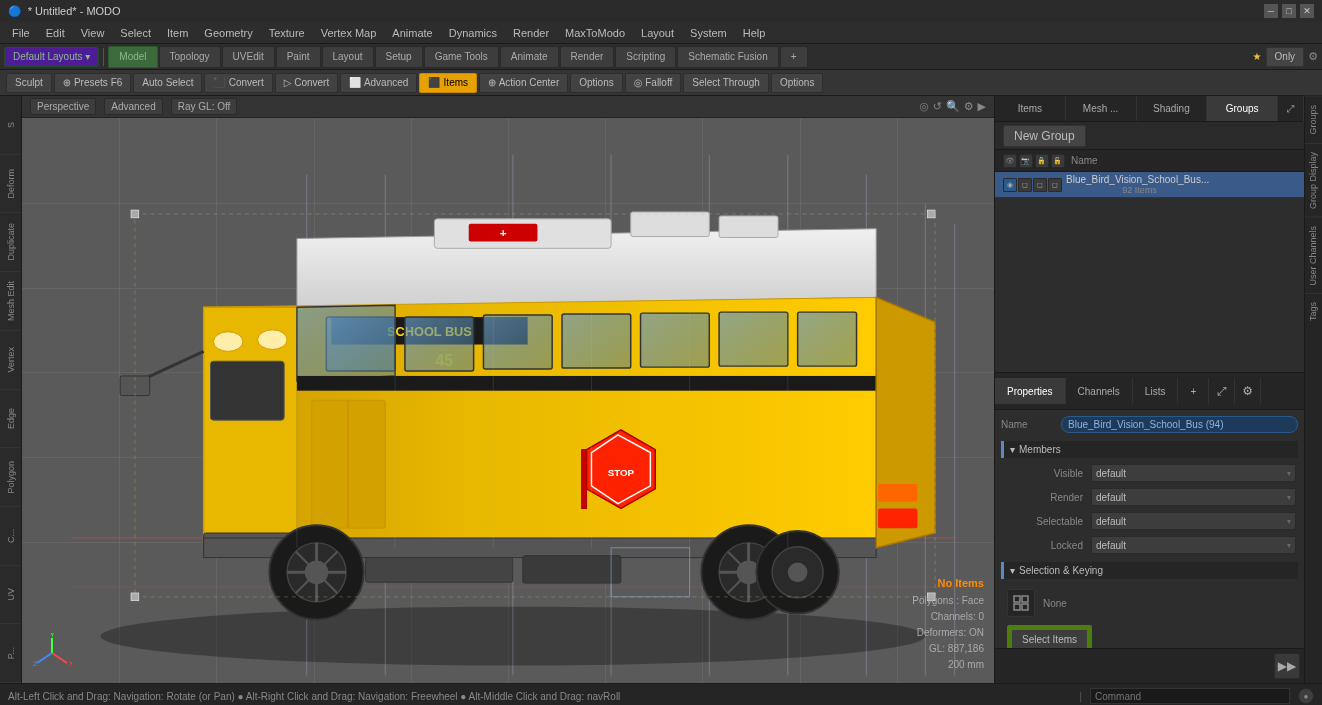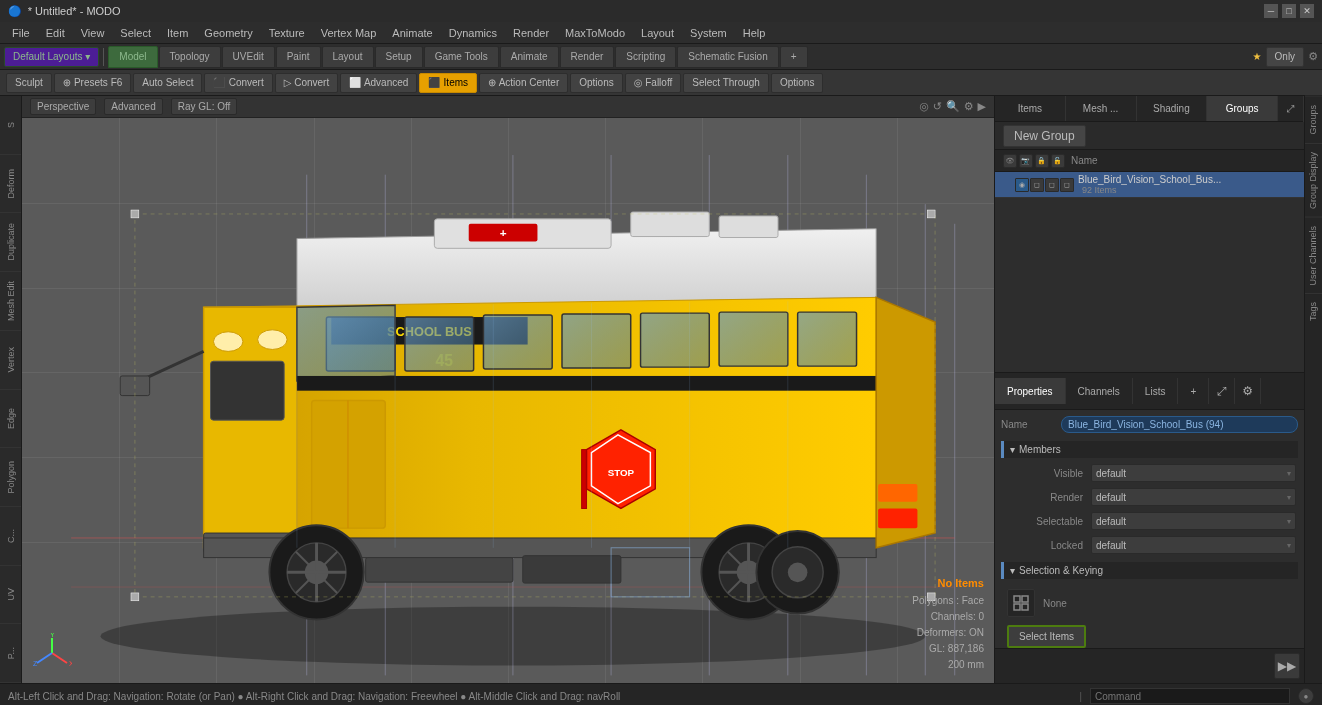--- a/index.html
+++ b/index.html
@@ -56,21 +56,21 @@
 
     
     #groups-header { height: 28px; background: #2a2a2a; display: flex; align-items: center; padding: 0 8px; border-bottom: 1px solid #1a1a1a; }
     .new-group-btn { padding: 3px 10px; background: #454545; border: 1px solid #333; color: #bbb; font-size: 12px; cursor: pointer; border-radius: 2px; }
     #groups-columns { height: 22px; background: #252525; display: flex; align-items: center; padding: 0 8px; border-bottom: 1px solid #1a1a1a; }
     .group-col-icons { display: flex; gap: 2px; align-items: center; margin-right: 6px; }
     .col-icon-sm { width: 14px; height: 14px; background: #3a3a3a; border: 1px solid #2a2a2a; border-radius: 2px; display: flex; align-items: center; justify-content: center; font-size: 7px; color: #888; cursor: pointer; }
     .col-name { font-size: 10px; color: #888; }
 
     #groups-list { background: #2d2d2d; flex: 1; overflow-y: auto; max-height: 200px; }
-    .group-item { display: flex; align-items: center; padding: 2px 20px; cursor: pointer; border-bottom: 1px solid #333; min-height: 22px; }
+    .group-item { display: flex; align-items: center; padding: 2px 8px; cursor: pointer; border-bottom: 1px solid #333; min-height: 22px; text-align: center; }
     .group-item.selected { background: #3a5a8a; }
     .group-icons-row { display: flex; gap: 1px; margin-right: 4px; }
     .gi-icon { width: 14px; height: 14px; background: #3a3a3a; border: 1px solid #2a2a2a; display: flex; align-items: center; justify-content: center; font-size: 7px; color: #aaa; cursor: pointer; border-radius: 1px; }
     .gi-icon.blue { background: #2a5a8a; }
     .group-name { font-size: 10px; color: #ccc; overflow: hidden; text-overflow: ellipsis; white-space: nowrap; }
     .group-count { font-size: 9px; color: #888; margin-left: 4px; }
 
     
     #props-tabs { height: 38px; background: #252525; display: flex; align-items: center; border-bottom: 1px solid #1a1a1a; border-top: 1px solid #1a1a1a; }
     .props-tab { padding: 0 12px; height: 26px; display: flex; align-items: center; font-size: 10px; color: #aaa; cursor: pointer; border-right: 1px solid #333; }
@@ -89,21 +89,21 @@
     .props-dropdown { flex: 1; height: 18px; background: #3d3d3d; border: 1px solid #2a2a2a; color: #bbb; font-size: 10px; padding: 0 4px; border-radius: 2px; display: flex; align-items: center; justify-content: space-between; cursor: pointer; }
     .props-dropdown-arrow { color: #666; font-size: 8px; }
 
     .props-selection-header { color: #bbb; font-size: 10px; padding: 3px 6px; border-left: 3px solid #5a8ac0; margin-bottom: 6px; display: flex; align-items: center; gap: 4px; cursor: pointer; background: #252525; }
 
     .selection-keying-row { display: flex; align-items: center; padding: 4px 6px; gap: 8px; }
     .keying-icon { width: 28px; height: 28px; background: #252525; border: 1px solid #333; display: flex; align-items: center; justify-content: center; border-radius: 2px; }
     .keying-icon svg { width: 18px; height: 18px; }
     .keying-value { color: #888; font-size: 10px; }
 
-    .select-items-btn { margin: 4px 6px; padding: 4px 10px; background: #3d3d3d; border: 2px solid #4d7c0f; color: #bbb; font-size: 10px; cursor: pointer; border-radius: 2px; text-align: center; }
+    .select-items-btn { margin: 4px 6px; padding: 4px 10px; background: #3d3d3d; border: 5px solid #4d7c0f; color: #bbb; font-size: 10px; cursor: pointer; border-radius: 2px; text-align: center; }
 
     .expand-btn { width: 26px; height: 26px; background: #3a3a3a; border: 1px solid #2a2a2a; color: #aaa; font-size: 12px; cursor: pointer; display: flex; align-items: center; justify-content: center; border-radius: 2px; margin-left: auto; }
 
     
     #right-vtabs { width: 18px; background: #252525; display: flex; flex-direction: column; border-left: 1px solid #1a1a1a; }
     .vtab { writing-mode: vertical-rl; text-orientation: mixed; transform: rotate(180deg); font-size: 9px; color: #888; padding: 8px 3px; cursor: pointer; border-bottom: 1px solid #333; white-space: nowrap; }
 
     
     #bottombar { height: 22px; background: #252525; display: flex; align-items: center; padding: 12px 8px; border-top: 1px solid #1a1a1a; gap: 8px; }
     #status-text { font-size: 10px; color: #888; flex: 1; }

